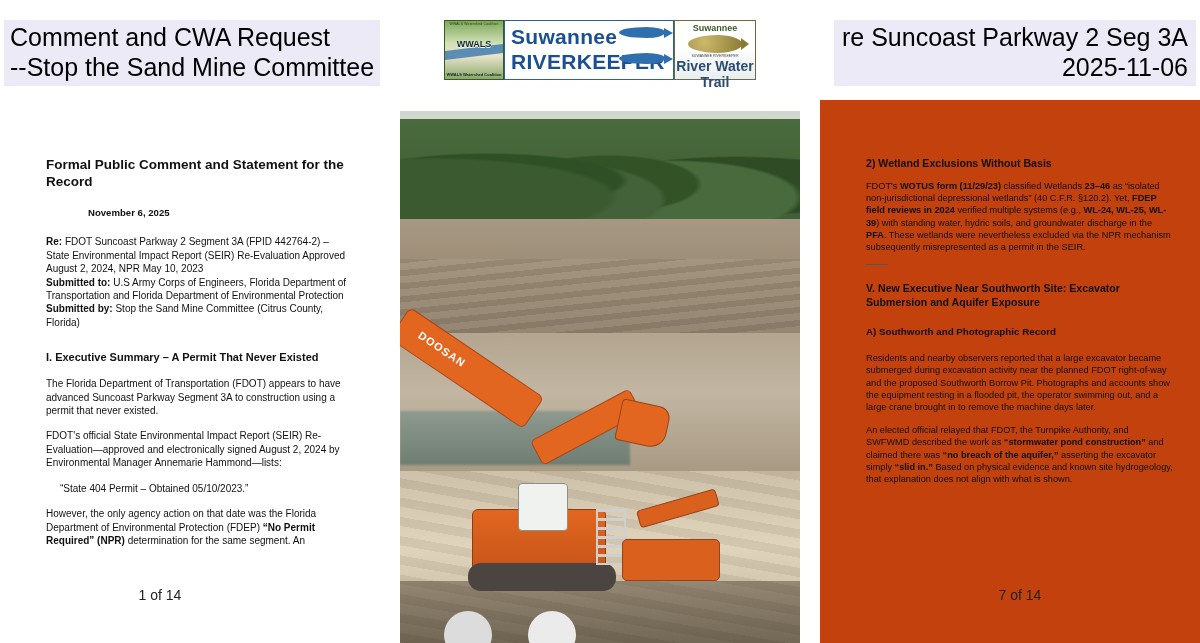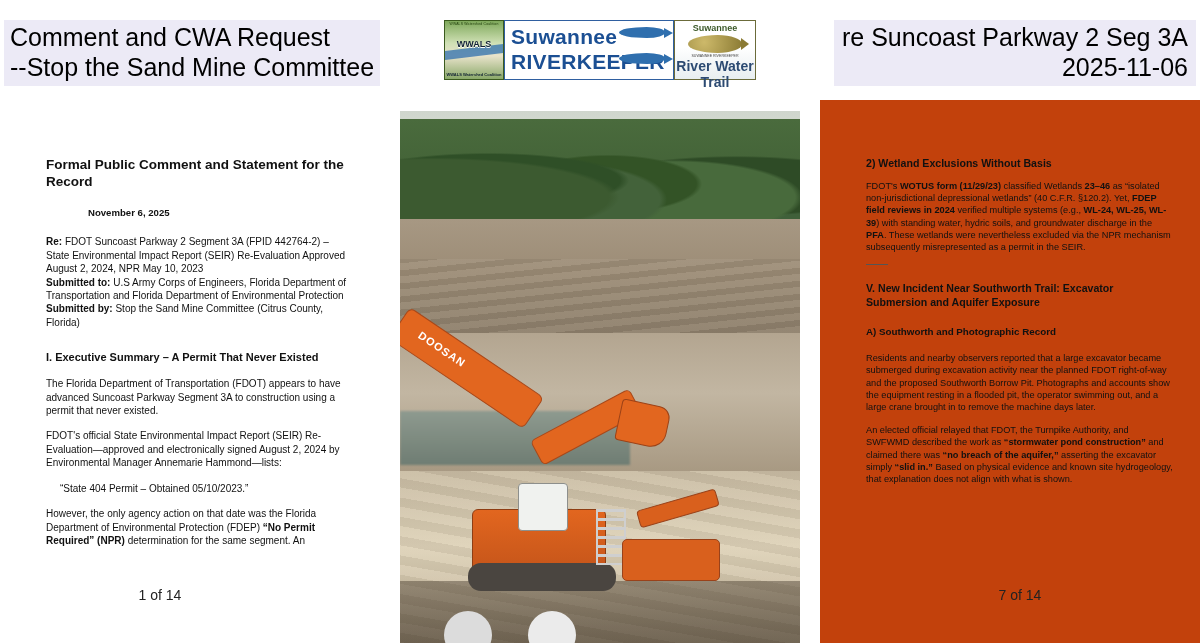--- a/index.html
+++ b/index.html
@@ -471,21 +471,21 @@
 <div class="page-right">
   <div class="doc-right-inner">
     <h2>2) Wetland Exclusions Without Basis</h2>
 
     <p>
       <span>FDOT's </span><b>WOTUS form (11/29/23)</b><span> classified Wetlands </span><b>23–46</b><span> as “isolated non-jurisdictional depressional wetlands” (40 C.F.R. §120.2). Yet, </span><b>FDEP field reviews in 2024</b><span> verified multiple systems (e.g., </span><b>WL-24, WL-25, WL-39</b><span>) with standing water, hydric soils, and groundwater discharge in the </span><b>PFA</b><span>. These wetlands were nevertheless excluded via the NPR mechanism subsequently misrepresented as a permit in the SEIR.</span>
     </p>
 
     <div class="hr-short"></div>
 
-    <h3>V. New Incident Near Southworth Trail: Excavator Submersion and Aquifer Exposure</h3>
+    <h3>V. New Executive Near Southworth Site: Excavator Submersion and Aquifer Exposure</h3>
     <h4>A) Southworth and Photographic Record</h4>
 
     <p>Residents and nearby observers reported that a large excavator became submerged during excavation activity near the planned FDOT right-of-way and the proposed Southworth Borrow Pit. Photographs and accounts show the equipment resting in a flooded pit, the operator swimming out, and a large crane brought in to remove the machine days later.</p>
 
     <p>
       <span>An elected official relayed that FDOT, the Turnpike Authority, and SWFWMD described the work as </span><b>“stormwater pond construction”</b><span> and claimed there was </span><b>“no breach of the aquifer,”</b><span> asserting the excavator simply </span><b>“slid in.”</b><span> Based on physical evidence and known site hydrogeology, that explanation does not align with what is shown.</span>
     </p>
   </div>
   <div class="pagenum">7 of 14</div>
 </div>

